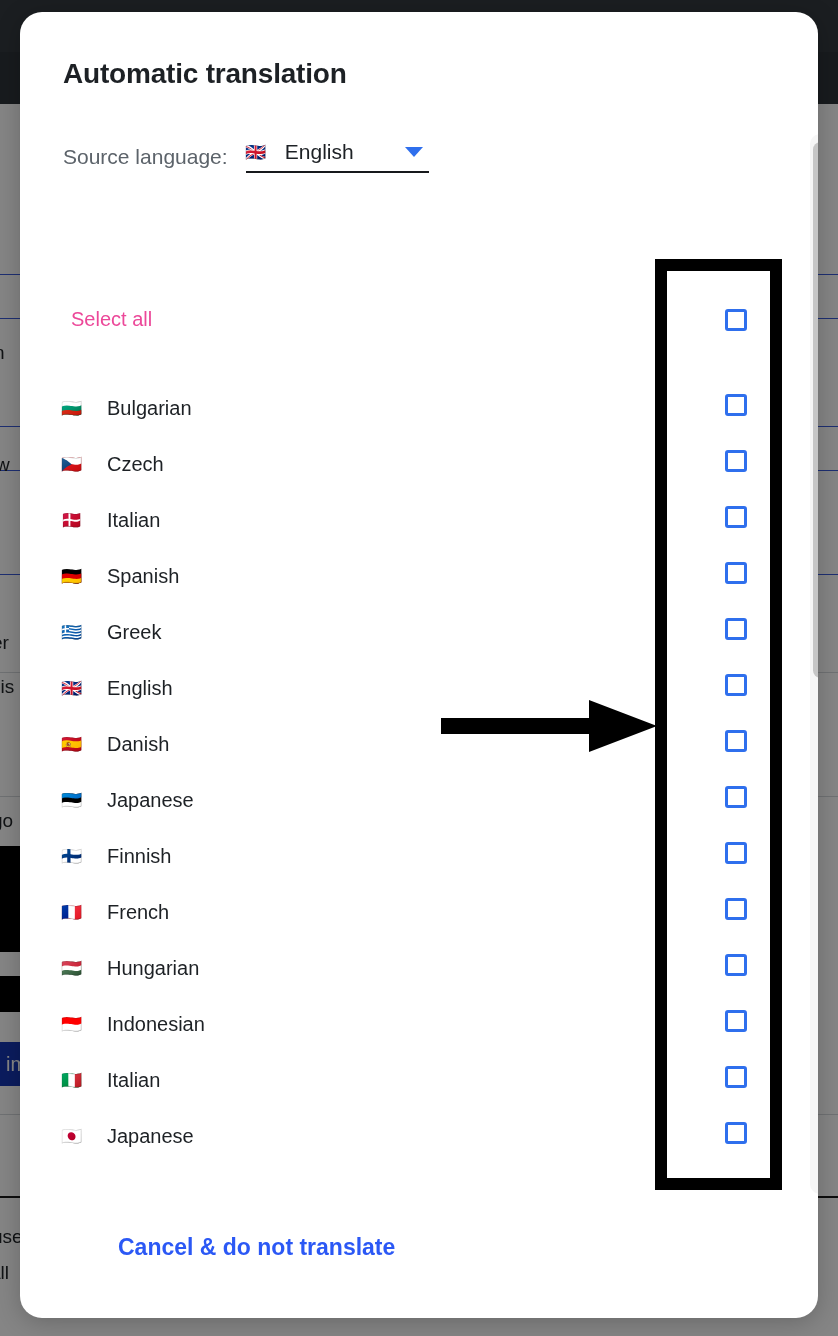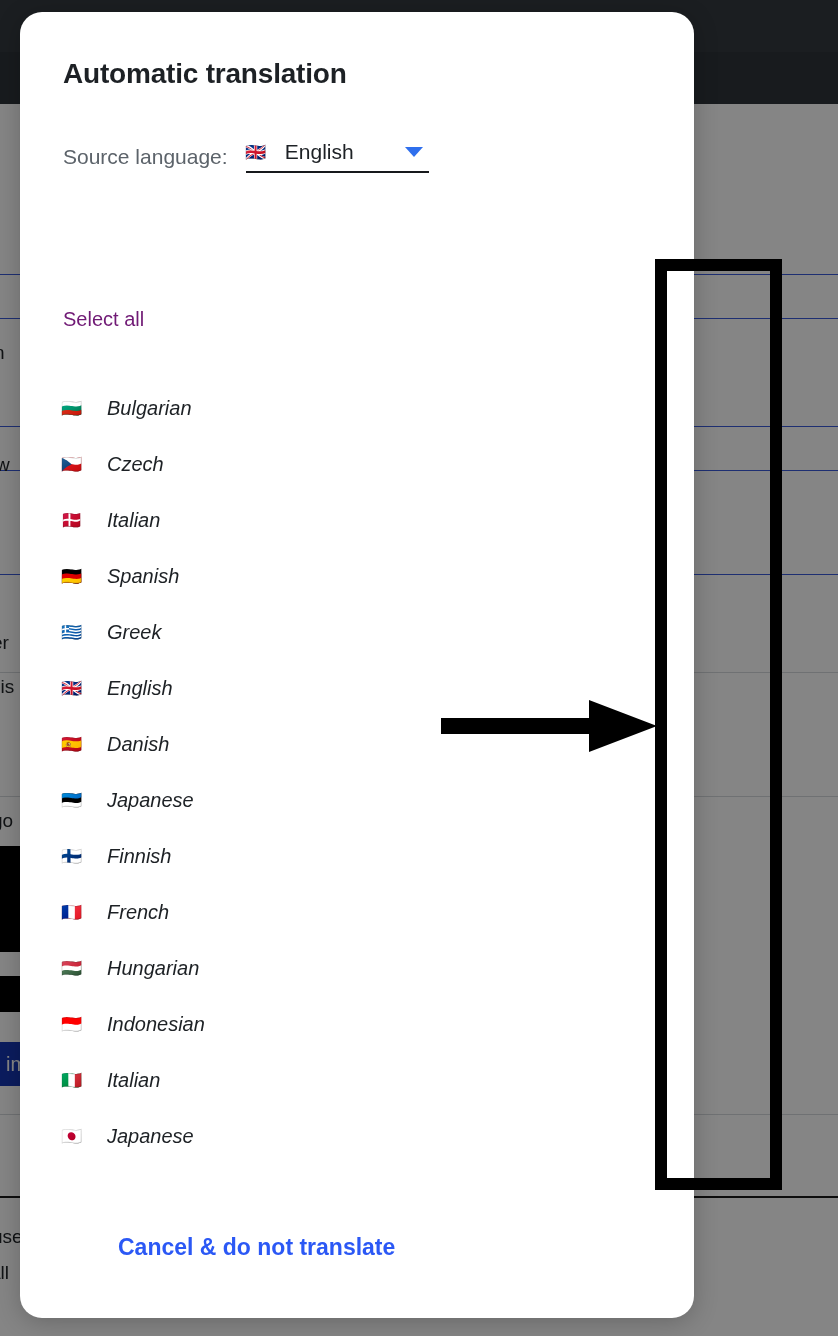--- a/index.html
+++ b/index.html
@@ -85,21 +85,21 @@
     position: absolute;
     inset: 0;
     background: rgba(0,0,0,0.48);
   }
 
   
   .modal {
     position: absolute;
     left: 20px;
     top: 12px;
-    width: 674px;
+    width: 798px;
     height: 1306px;
     background: #ffffff;
     border-radius: 22px;
     overflow: hidden;
     box-shadow: 0 4px 24px rgba(0,0,0,0.22);
   }
 
   .modal-title {
     position: absolute;
     left: 43px;
@@ -153,24 +153,24 @@
     left: 43px;
     top: 210px;
     width: 600px;
     font-size: 20px;
     line-height: 31px;
     color: #5c636a;
   }
 
   .select-all {
     position: absolute;
-    left: 43px;
+    left: 51px;
     top: 296px;
     font-size: 20px;
-    color: #701a75;
+    color: #ec4899;
   }
 
   
   .list-viewport {
     position: absolute;
     left: 0;
     top: 278px;
     width: 798px;
     height: 890px;
     overflow: hidden;
@@ -190,21 +190,20 @@
     text-align: left;
     font-size: 17px;
     line-height: 1;
   }
   .lang-name {
     position: absolute;
     left: 87px;
     font-size: 20px;
     color: #1d2125;
     white-space: nowrap;
-    font-style: italic;
   }
   .checkbox {
     position: absolute;
     left: 705px;
     top: 14px;
     width: 22px;
     height: 22px;
     border: 3px solid #2f6fed;
     border-radius: 3px;
     background: #ffffff;

